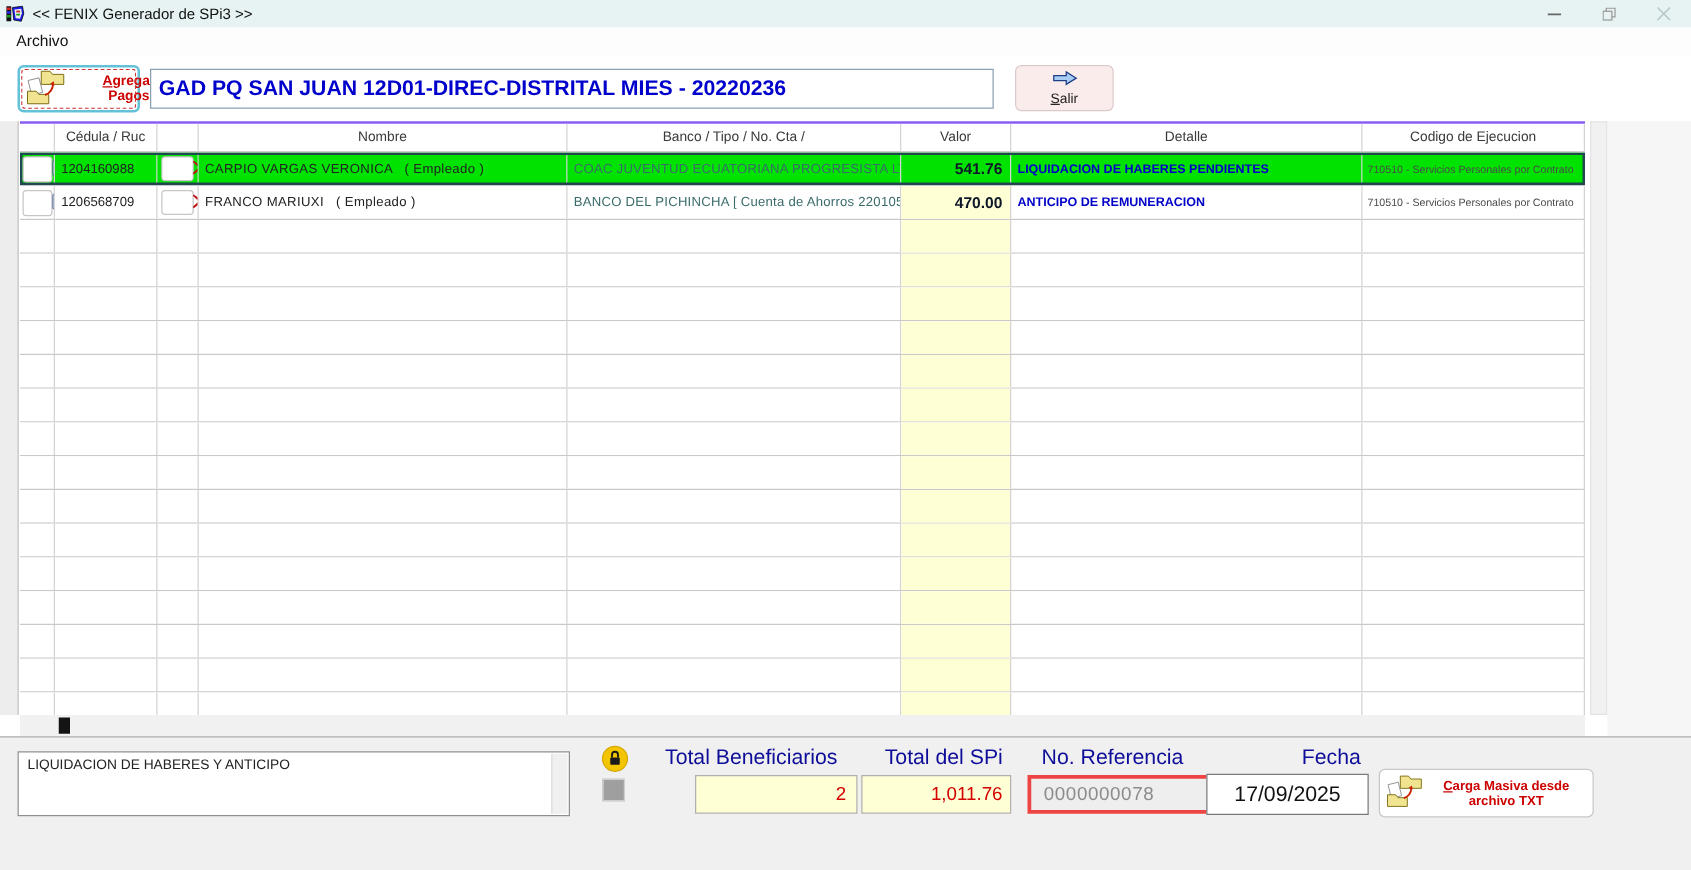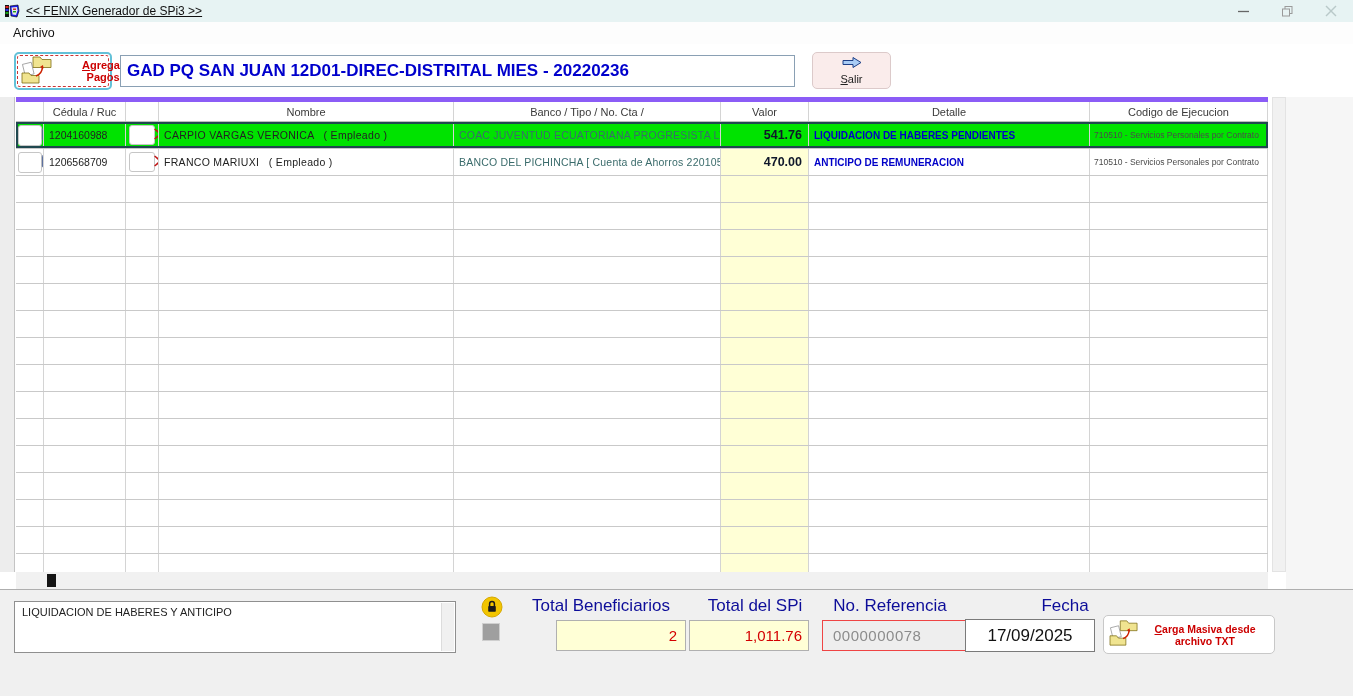--- a/index.html
+++ b/index.html
@@ -4,21 +4,21 @@
 <style>
   * { box-sizing: border-box; }
   html,body { margin:0; padding:0; }
   body { font-family:"Liberation Sans", sans-serif; background:#d8d8d8; }
   #app { position:relative; width:1353px; height:696px; background:#ffffff; overflow:hidden; }
 
   
   .titlebar { position:absolute; left:0; top:0; width:1353px; height:22px;
     background:var(--titlebar-bg,#e7f3f3); display:flex; align-items:center; }
   .titlebar .appicon { margin:0 6px 0 5px; display:flex; }
-  .titlebar .wtitle { font-size:12px; color:#111;text-decoration:underline; }
+  .titlebar .wtitle { font-size:12px; color:#111; }
   .wctrls { margin-left:auto; display:flex; align-items:center; height:22px; }
   .wctrl { width:44px; height:22px; display:flex; align-items:center; justify-content:center; color:#8a8a8a; }
 
   
   .menubar { position:absolute; left:0; top:22px; width:1353px; height:22px; background:#fdfdfd;
     display:flex; align-items:center; padding-left:9px; }
   .menuitem { font-size:12.5px; color:#111; padding:2px 4px; }
 
   
   .btn-agregar { position:absolute; left:14px; top:52px; width:98px; height:38px; background:#fff;
@@ -30,21 +30,21 @@
   .title-input { position:absolute; left:120px; top:55px; width:675px; height:32px; border:1px solid #8aa0b4;
     font-family:"Liberation Sans",sans-serif; font-size:17px; font-weight:bold; color:#0000cc; padding:0 6px; background:#fff; }
 
   .btn-salir { position:absolute; left:812px; top:52px; width:79px; height:37px; background:#faeceb;
     border:1px solid #dccaca; border-radius:5px; display:flex; flex-direction:column; align-items:center; justify-content:center; gap:1px; }
   .btn-salir .lbl { font-size:11px; color:#222; }
 
   
   .rec-strip { position:absolute; left:0; top:97px; width:15px; height:475px; background:#ededed; border-right:1px solid #c4c4c4; }
   .grid { position:absolute; left:16px; top:97px; width:1252px; }
-  .ghead { position:relative; height:25px; background:#fff; border-top:5px solid #8b5cf6; border-bottom:1px solid #bdbdbd; }
+  .ghead { position:relative; height:25px; background:#fff; border-top:2px solid #8b5cf6; border-bottom:1px solid #bdbdbd; }
   .gbody { position:relative; height:450px; overflow:hidden; }
   .hcell, .c { position:absolute; top:0; bottom:0; border-right:1px solid #d4d4d4; overflow:hidden; }
   .hcell { display:flex; align-items:center; justify-content:center; font-size:11px; color:#3a3a3a; }
   .c1 { left:0; width:28px; } .c2 { left:28px; width:82px; } .c3 { left:110px; width:33px; }
   .c4 { left:143px; width:295px; } .c5 { left:438px; width:267px; } .c6 { left:705px; width:88px; }
   .c7 { left:793px; width:281px; } .c8 { left:1074px; width:178px; }
 
   .grow { position:relative; height:27px; background:#fff; border-bottom:1px solid #c9c9c9; }
   .grow .c { display:flex; align-items:center; white-space:pre; }
   .cell-cedula { font-size:10.5px; color:#222; padding-left:5px; }
@@ -78,21 +78,21 @@
 
   .flabel { position:absolute; top:6px; font-size:17px; color:var(--label-navy,#0d0d99); text-align:center; white-space:nowrap; }
   .ffield { position:absolute; top:30px; height:31px; display:flex; align-items:center; font-size:15px; }
   .lbl-benef { left:515px; width:172px; }
   .fld-benef { left:556px; width:130px; background:var(--valor-bg,#ffffd6); border:1px solid #b0b0b0;
     color:var(--value-red,#d40000); justify-content:flex-end; padding-right:8px; }
   .lbl-spi { left:690px; width:130px; }
   .fld-spi { left:689px; width:120px; background:var(--valor-bg,#ffffd6); border:1px solid #b0b0b0;
     color:var(--value-red,#d40000); justify-content:flex-end; padding-right:6px; }
   .lbl-ref { left:820px; width:140px; }
-  .fld-ref { left:822px; width:149px; background:#eeeeee; border:1px solid #ef4444; color:#8c8c8c; padding-left:10px; letter-spacing:0.5px; }
+  .fld-ref { left:822px; width:149px; background:#eeeeee; border:3px solid #ef4444; color:#8c8c8c; padding-left:10px; letter-spacing:0.5px; }
   .lbl-fecha { left:1000px; width:130px; }
   .fld-fecha { position:absolute; left:965px; top:29px; width:130px; height:33px; border:1px solid #7a7a7a; background:#fff;
     font-family:"Liberation Sans",sans-serif; font-size:17px; color:#111; text-align:center; }
   .btn-carga { position:absolute; left:1103px; top:25px; width:172px; height:39px; background:#fff; border:1px solid #c8c8c8;
     border-radius:5px; display:flex; align-items:center; padding:0 4px; }
   .btn-carga .lbl { font-size:10.5px; font-weight:bold; color:var(--button-red,#cc0000); line-height:12px; text-align:center; flex:1; }
 </style>
 </head>
 <body>
 

